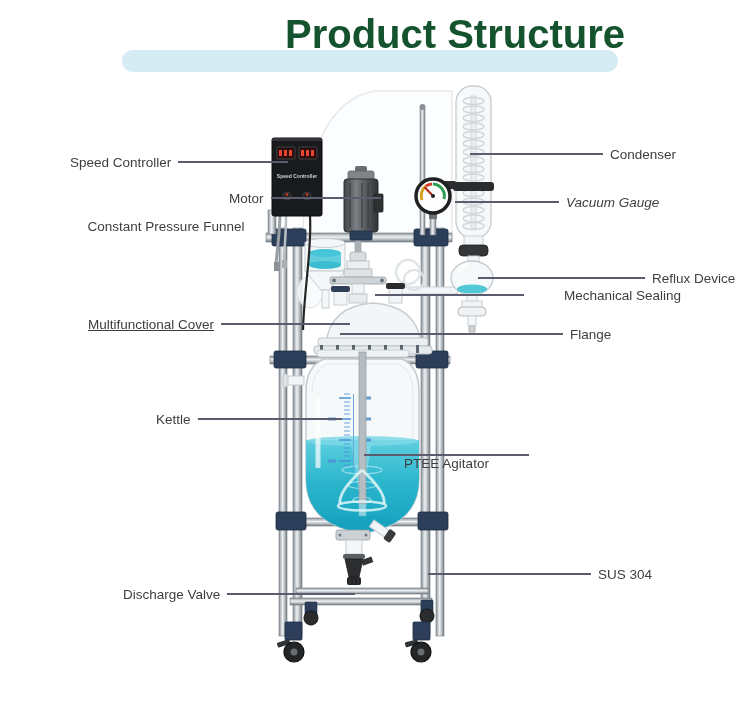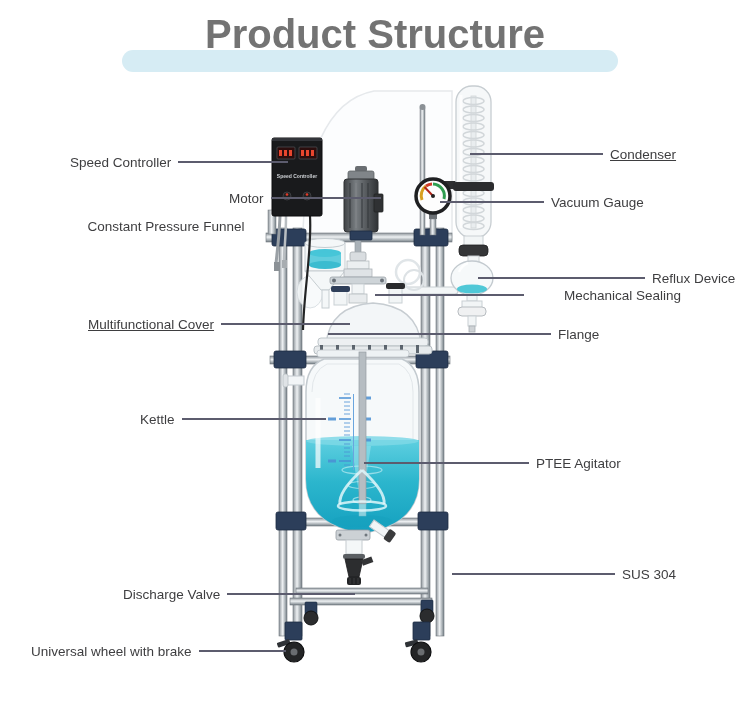--- a/index.html
+++ b/index.html
@@ -1,22 +1,22 @@
 <!DOCTYPE html>
 <html><head>
 <meta charset="utf-8">
 <style>
   html,body{margin:0;padding:0;background:#ffffff;}
   .stage{position:relative;width:750px;height:709px;background:#ffffff;overflow:hidden;
          font-family:"Liberation Sans", sans-serif;}
   
   .title-band{position:absolute;left:122px;top:50px;width:496px;height:22px;border-radius:12px;
               background:#d6ecf4;z-index:1;}
-  .page-title{position:absolute;left:125px;top:12px;width:500px;margin:0;text-align:center;
-              font-size:40px;font-weight:bold;color:#737373;letter-spacing:0px;z-index:2;}
+  .page-title{position:absolute;left:125px;top:12px;width:500px;margin:0;text-align:right;
+              font-size:40px;font-weight:bold;color:#14532d;letter-spacing:0px;z-index:2;}
   
   .diagram{position:absolute;left:0;top:0;z-index:1;}
   
   .callout{position:absolute;display:flex;align-items:center;height:18px;z-index:3;
            font-size:13.5px;color:#3e3e40;white-space:nowrap;column-gap:7px;}
   .callout .line{height:2px;background:#5c5c6e;}
   .callout.cl-left .line{flex:1;}
   .callout.cl-left{justify-content:flex-end;}
 </style>
 </head>
@@ -311,55 +311,51 @@
     <div class="line"></div>
   </div>
   <div class="callout cl-left" style="left:20px;top:219px;width:292px;flex-direction:column;">
     <span>Constant Pressure Funnel</span>
     <div class="line"></div>
   </div>
   <div class="callout cl-left" style="left:88px;top:315px;width:262px;text-decoration:underline;">
     <span>Multifunctional Cover</span>
     <div class="line"></div>
   </div>
-  <div class="callout cl-left" style="left:140px;top:410px;width:186px;">
+  <div class="callout cl-left" style="left:156px;top:410px;width:186px;">
     <span>Kettle</span>
     <div class="line"></div>
   </div>
   <div class="callout cl-left" style="left:123px;top:549px;width:232px;margin-top:36px;">
     <span>Discharge Valve</span>
     <div class="line"></div>
   </div>
-  <div class="callout cl-left" style="left:31px;top:642px;width:255px;">
-    <span>Universal wheel with brake</span>
-    <div class="line"></div>
-  </div>
-
-  <div class="callout" style="left:470px;top:145px;text-decoration:underline;">
+
+  <div class="callout" style="left:470px;top:145px;">
     <div class="line" style="width:133px;"></div>
     <span>Condenser</span>
   </div>
-  <div class="callout" style="left:440px;top:193px;">
+  <div class="callout" style="left:455px;top:193px;font-style:italic;">
     <div class="line" style="width:104px;"></div>
     <span>Vacuum Gauge</span>
   </div>
   <div class="callout" style="left:478px;top:269px;align-items:center;">
     <div class="line" style="width:167px;"></div>
     <span>Reflux Device</span>
   </div>
   <div class="callout" style="left:375px;top:286px;gap:40px;">
     <div class="line" style="width:149px;"></div>
     <span>Mechanical Sealing</span>
   </div>
-  <div class="callout" style="left:328px;top:325px;justify-content:center;">
+  <div class="callout" style="left:340px;top:325px;justify-content:center;">
     <div class="line" style="width:223px;"></div>
     <span>Flange</span>
   </div>
-  <div class="callout" style="left:364px;top:454px;">
+  <div class="callout" style="left:364px;top:454px;flex-direction:column;">
     <div class="line" style="width:165px;"></div>
     <span>PTEE Agitator</span>
   </div>
-  <div class="callout" style="left:428px;top:565px;padding-left:24px;">
+  <div class="callout" style="left:428px;top:565px;">
     <div class="line" style="width:163px;"></div>
     <span>SUS 304</span>
   </div>
 
 </div>
 
 </body></html>

